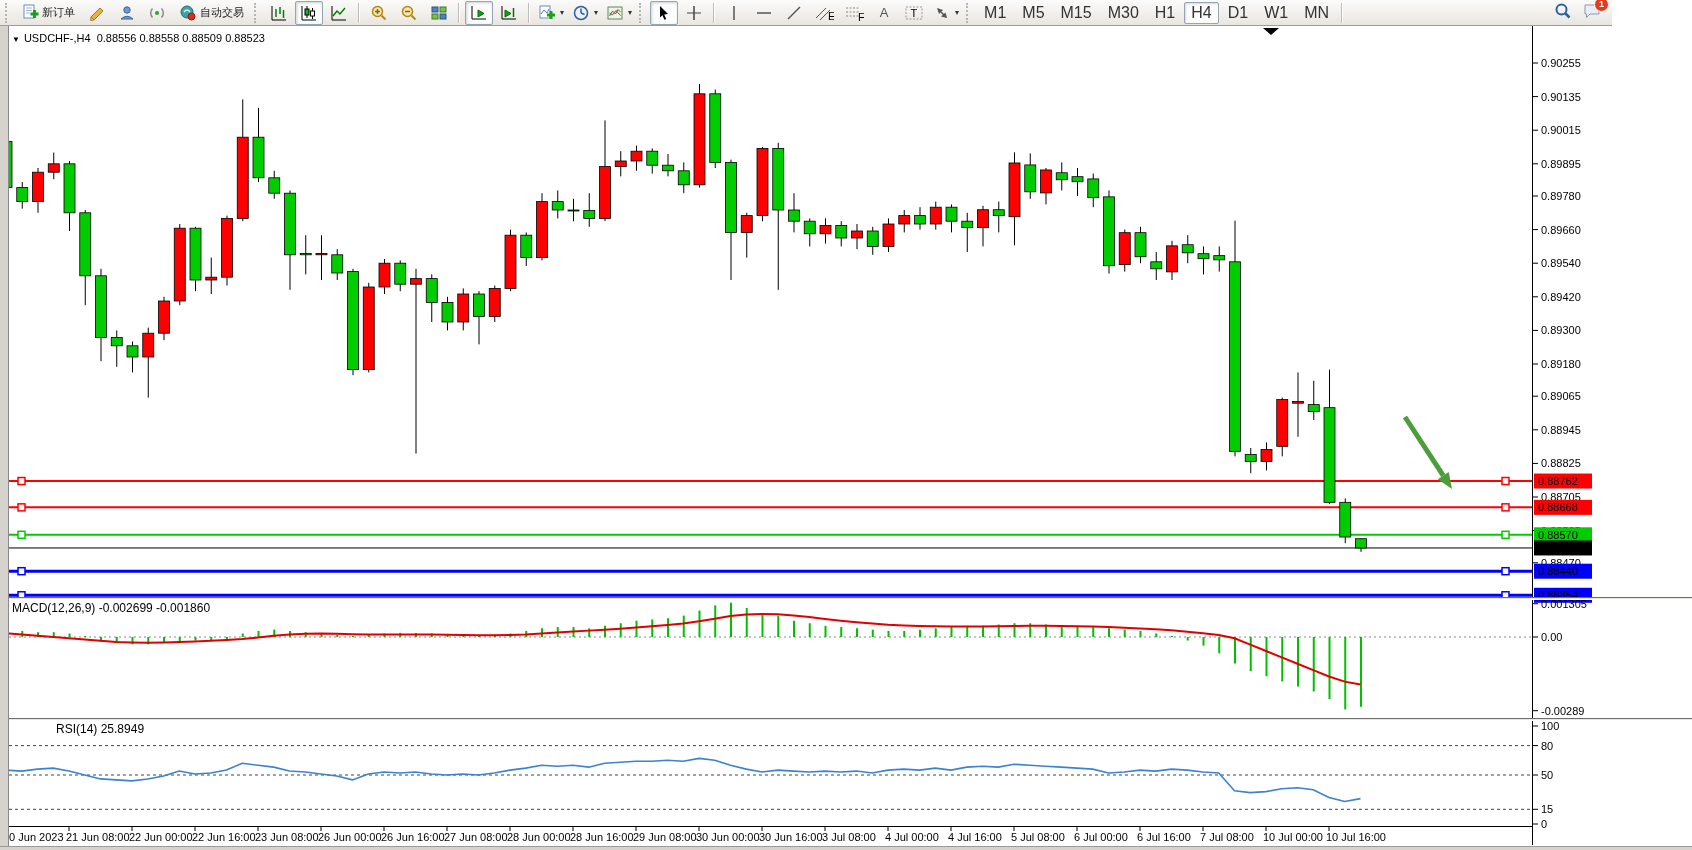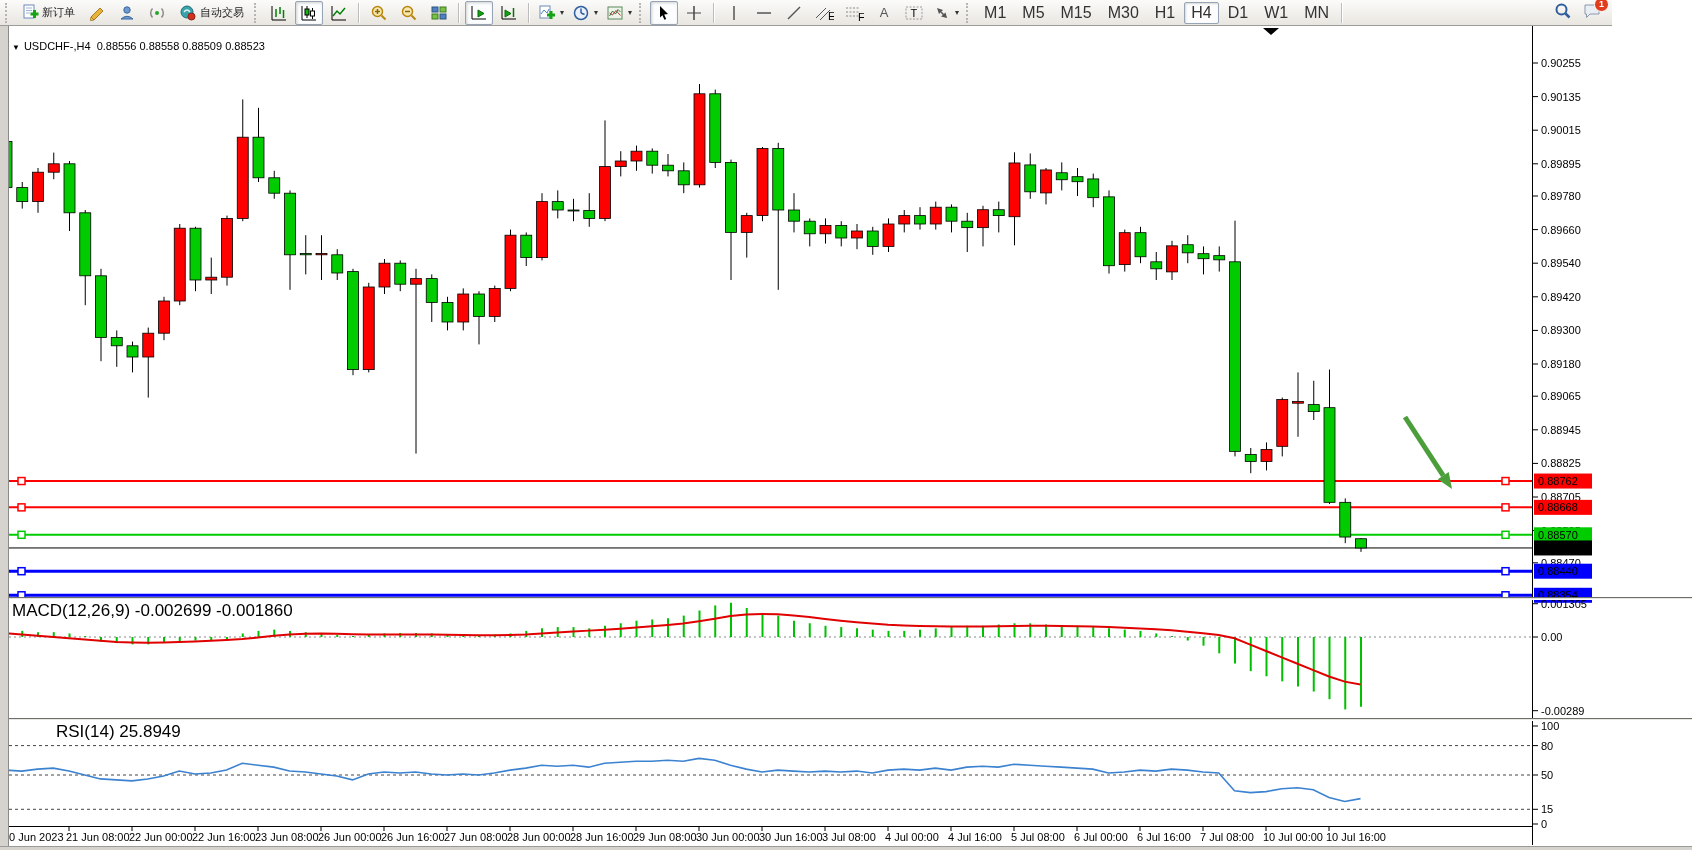--- a/index.html
+++ b/index.html
@@ -25,23 +25,23 @@
     min-width:13px;height:13px;font-size:9px;display:flex;align-items:center;justify-content:center;
     border:1px solid #fff;font-weight:bold;}
   
   .frame-left{position:absolute;left:0;top:26px;width:8px;height:824px;background:#d6d3ce;
     border-right:1px solid #8a8a8a;z-index:4;}
   .frame-bottom{position:absolute;left:0;top:846px;width:1692px;height:4px;background:#d6d3ce;
     border-top:1px solid #9a9a9a;z-index:5;}
   .splitter{position:absolute;left:0;width:1692px;height:3px;background:#e8e6e1;
     border-top:1px solid #6e6e6e;border-bottom:1px solid #fff;z-index:3;box-sizing:border-box;}
   #split1{top:597px;} #split2{top:718px;}
-  .symbol-line{position:absolute;left:12px;top:40px;font-size:11px;color:#000;z-index:4;}
+  .symbol-line{position:absolute;left:12px;top:32px;font-size:11px;color:#000;z-index:4;}
   .symbol-line .dd{font-size:8px;margin-right:4px;}
-  .ind-label{position:absolute;left:12px;font-size:17px;color:#000;z-index:4;}
+  .ind-label{position:absolute;left:12px;font-size:12px;color:#000;z-index:4;}
   #macd-label{top:601px;} #rsi-label{top:722px;padding-left:44px;}
   #chart-svg{position:absolute;left:0;top:0;z-index:1;}
   svg text{font-family:"Liberation Sans",sans-serif;font-size:11px;fill:#000;}
   .icon{display:inline-block;}
 </style>
 </head>
 <body>
 
 <div class="app">
 

